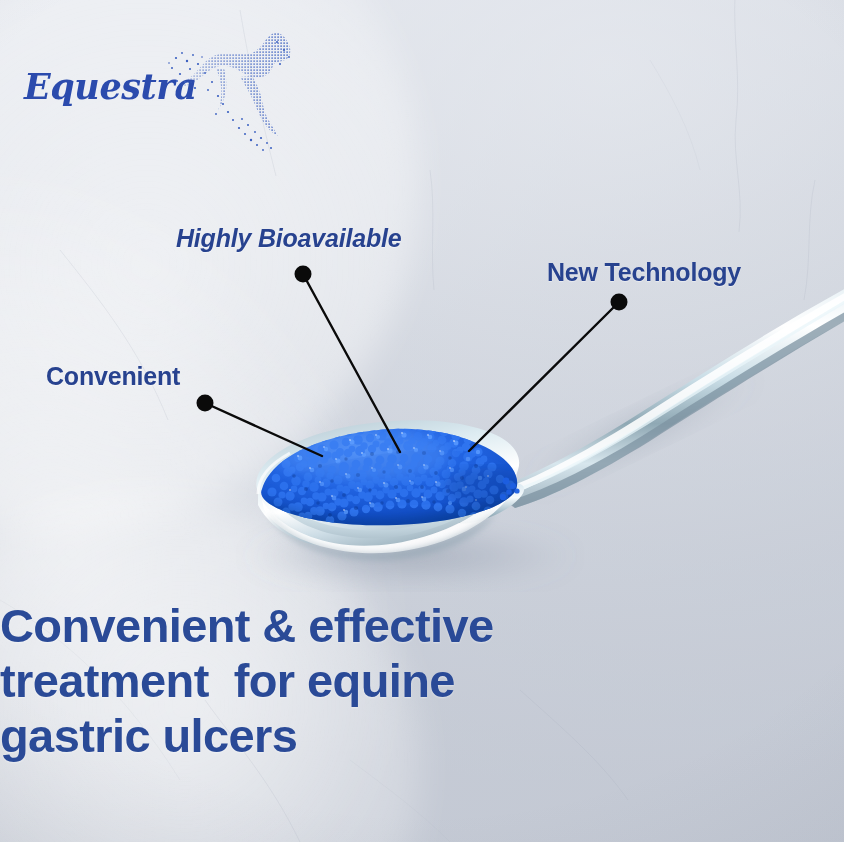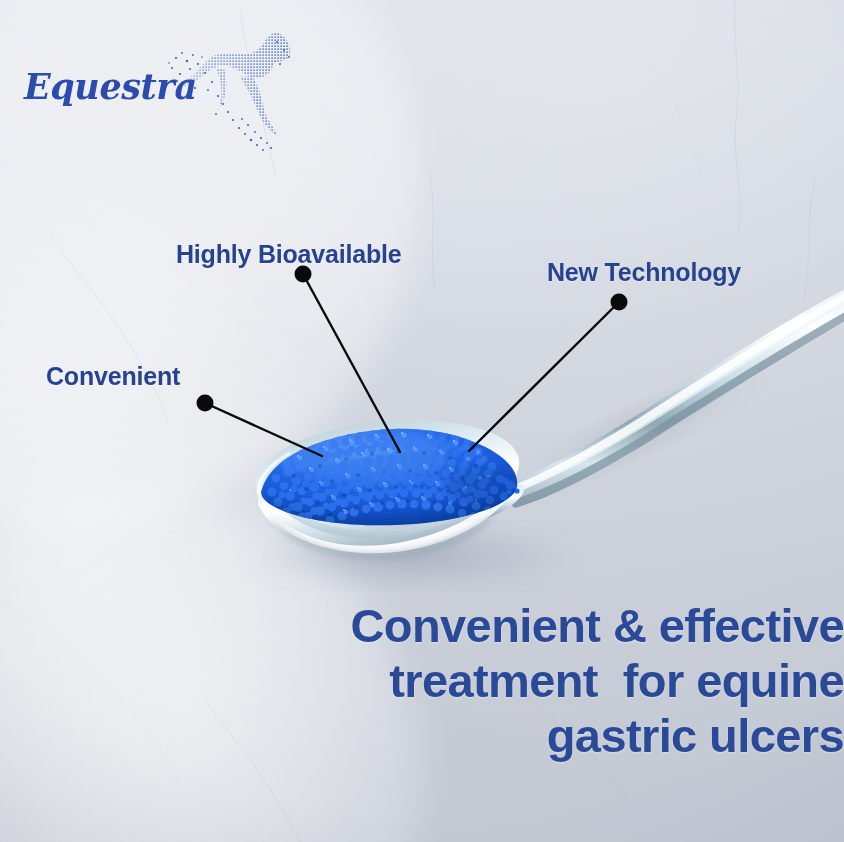--- a/index.html
+++ b/index.html
@@ -99,29 +99,29 @@
     position: absolute;
     font-family: "Liberation Sans", sans-serif;
     font-weight: 700;
     font-size: 25px;
     letter-spacing: -0.2px;
     color: #27428f;
     white-space: nowrap;
     text-shadow: 0 1px 1px rgba(255,255,255,.45);
   }
   .callout.c-convenient   { left: 46px;  top: 362px; text-align: center; }
-  .callout.c-bioavailable { left: 176px; top: 240px; }
+  .callout.c-bioavailable { left: 176px; top: 224px; font-style: italic; }
   .callout.c-newtech      { left: 547px; top: 258px; }
 
   
   .headline {
     position: absolute;
     left: 0; right: 0;
     top: 598px;
-    text-align: right;
+    text-align: left;
     font-family: "Liberation Sans", sans-serif;
     font-weight: 700;
     font-size: 47px;
     line-height: 55px;
     letter-spacing: -0.6px;
     color: #2a4a97;
     text-shadow: 0 1px 2px rgba(255,255,255,.40);
     white-space: pre;
   }
 </style>

